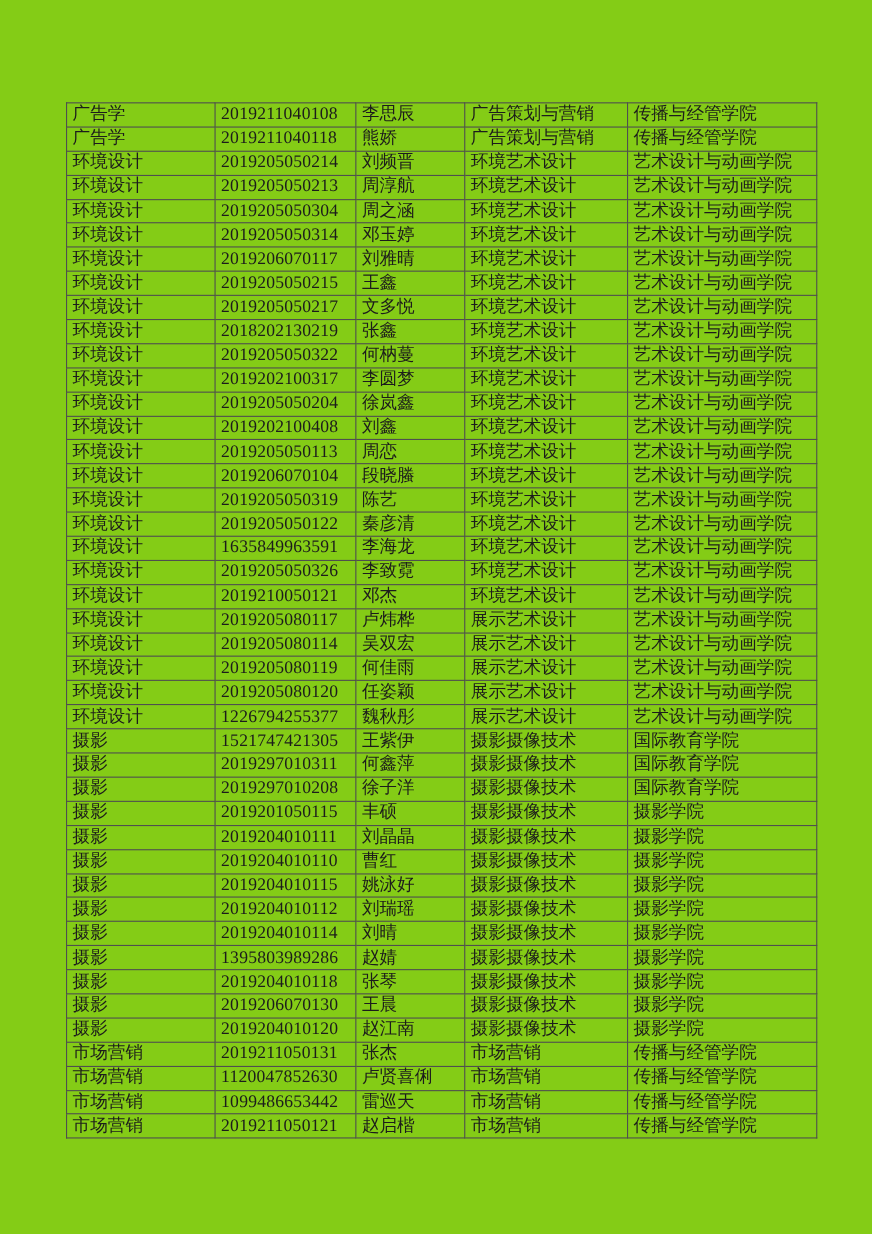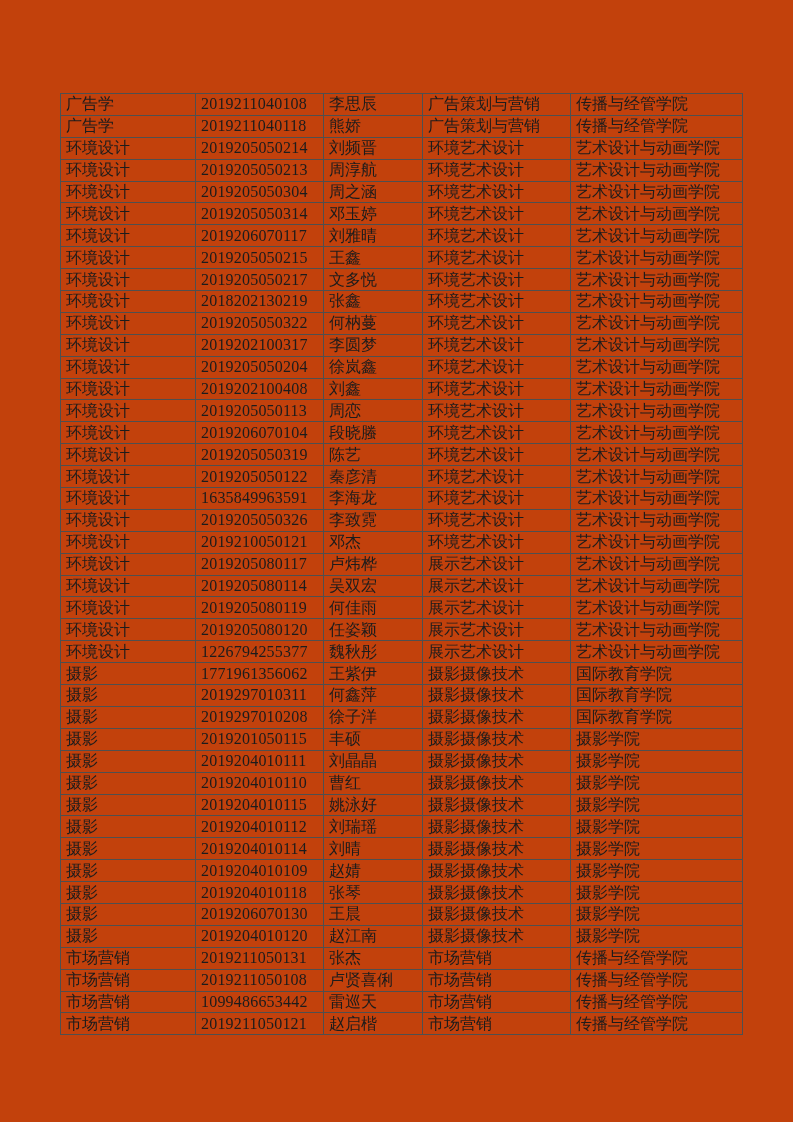--- a/index.html
+++ b/index.html
@@ -11,21 +11,21 @@
     width: 793px;
     height: 1122px;
     position: relative;
     font-family: "Liberation Serif", "DejaVu Serif", serif;
   }
   .page {
     position: absolute;
     left: 0; top: 0;
     width: 793px;
     height: 1122px;
-    background: #c2410c;
+    background: #84cc16;
     overflow: hidden;
   }
   table.student-table {
     position: absolute;
     left: 60px;
     top: 93px;
     width: 682px;
     border-collapse: collapse;
     table-layout: fixed;
   }
@@ -238,21 +238,21 @@
         </tr>
         <tr>
           <td class="cell-major">环境设计</td>
           <td class="cell-student-id">1226794255377</td>
           <td class="cell-name">魏秋彤</td>
           <td class="cell-direction">展示艺术设计</td>
           <td class="cell-college">艺术设计与动画学院</td>
         </tr>
         <tr>
           <td class="cell-major">摄影</td>
-          <td class="cell-student-id">1771961356062</td>
+          <td class="cell-student-id">1521747421305</td>
           <td class="cell-name">王紫伊</td>
           <td class="cell-direction">摄影摄像技术</td>
           <td class="cell-college">国际教育学院</td>
         </tr>
         <tr>
           <td class="cell-major">摄影</td>
           <td class="cell-student-id">2019297010311</td>
           <td class="cell-name">何鑫萍</td>
           <td class="cell-direction">摄影摄像技术</td>
           <td class="cell-college">国际教育学院</td>
@@ -301,21 +301,21 @@
         </tr>
         <tr>
           <td class="cell-major">摄影</td>
           <td class="cell-student-id">2019204010114</td>
           <td class="cell-name">刘晴</td>
           <td class="cell-direction">摄影摄像技术</td>
           <td class="cell-college">摄影学院</td>
         </tr>
         <tr>
           <td class="cell-major">摄影</td>
-          <td class="cell-student-id">2019204010109</td>
+          <td class="cell-student-id">1395803989286</td>
           <td class="cell-name">赵婧</td>
           <td class="cell-direction">摄影摄像技术</td>
           <td class="cell-college">摄影学院</td>
         </tr>
         <tr>
           <td class="cell-major">摄影</td>
           <td class="cell-student-id">2019204010118</td>
           <td class="cell-name">张琴</td>
           <td class="cell-direction">摄影摄像技术</td>
           <td class="cell-college">摄影学院</td>
@@ -336,21 +336,21 @@
         </tr>
         <tr>
           <td class="cell-major">市场营销</td>
           <td class="cell-student-id">2019211050131</td>
           <td class="cell-name">张杰</td>
           <td class="cell-direction">市场营销</td>
           <td class="cell-college">传播与经管学院</td>
         </tr>
         <tr>
           <td class="cell-major">市场营销</td>
-          <td class="cell-student-id">2019211050108</td>
+          <td class="cell-student-id">1120047852630</td>
           <td class="cell-name">卢贤喜俐</td>
           <td class="cell-direction">市场营销</td>
           <td class="cell-college">传播与经管学院</td>
         </tr>
         <tr>
           <td class="cell-major">市场营销</td>
           <td class="cell-student-id">1099486653442</td>
           <td class="cell-name">雷巡天</td>
           <td class="cell-direction">市场营销</td>
           <td class="cell-college">传播与经管学院</td>

